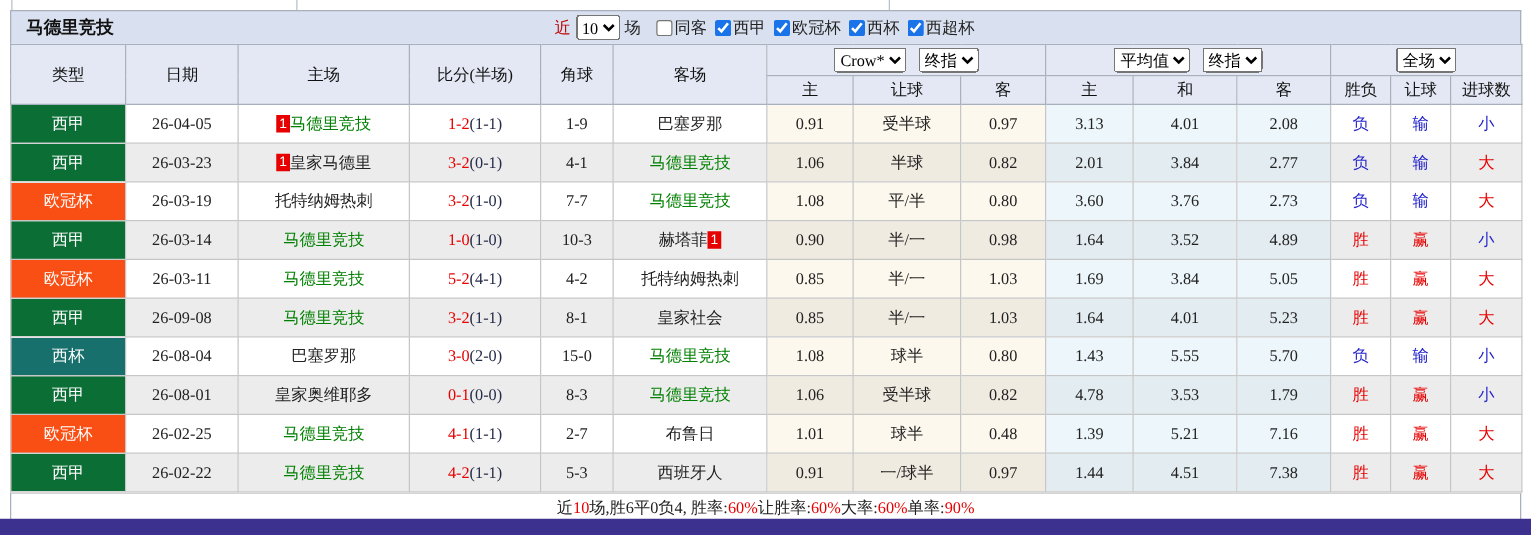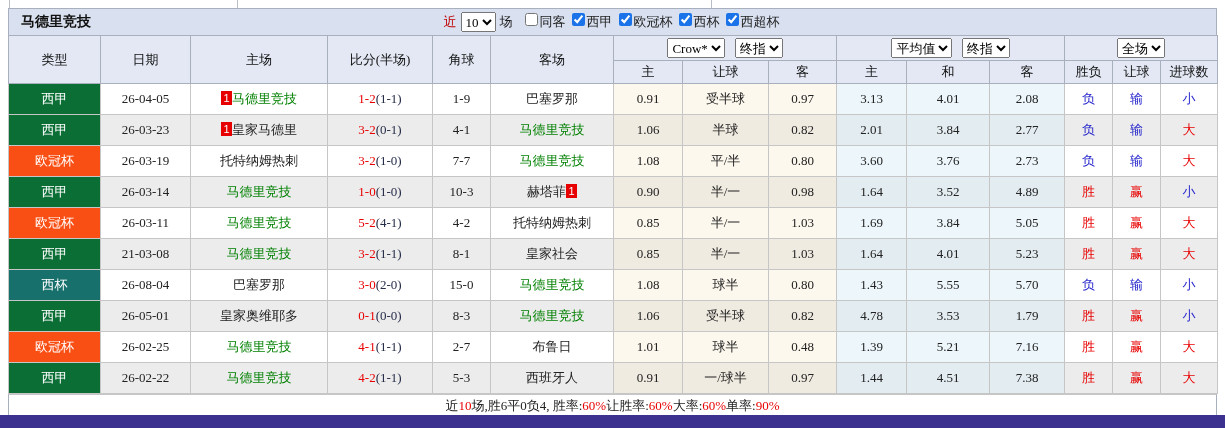--- a/index.html
+++ b/index.html
@@ -11,21 +11,21 @@
 
   
   .titlebar{position:relative;height:26px;background:#d9e1f0;border:1px solid #a9b0bd;border-bottom:none;
             display:flex;align-items:center;}
   .titlebar .ttl{font-weight:bold;font-size:14px;color:#111;padding-left:12px;}
   .controls{position:absolute;left:50%;top:0;height:100%;transform:translateX(-50%);
             display:flex;align-items:center;white-space:nowrap;font-size:13px;}
   .controls .near{color:#c00000;}
   .controls select{margin:0 4px;height:20px;font-size:13px;font-family:inherit;}
   .cbgroup{display:flex;align-items:center;margin-left:8px;}
-  .cb{display:flex;align-items:flex-start;margin-right:2px;cursor:pointer;}
+  .cb{display:flex;align-items:center;margin-right:2px;cursor:pointer;}
   .cb input{width:13px;height:13px;margin:0 2px 0 4px;accent-color:#1a73e8;}
 
   
   table{border-collapse:collapse;table-layout:fixed;width:1209px;}
   th,td{padding:0;text-align:center;overflow:hidden;white-space:nowrap;}
   thead th{background:#e3e8f4;border:1px solid #a9b0bd;font-weight:normal;font-size:13px;color:#111;}
   thead tr.selrow th{height:24px;}
   thead tr.lblrow th{height:22px;}
   thead select{height:20px;font-size:13px;font-family:inherit;margin:0 3px;}
   tbody td{border:1px solid #c6c6c6;height:30px;font-size:13px;}
@@ -236,21 +236,21 @@
     <td class="eu">1.69</td>
     <td class="eu">3.84</td>
     <td class="eu">5.05</td>
     <td data-color="red">胜</td>
     <td data-color="red">赢</td>
     <td data-color="red">大</td>
   </tr>
 
   <tr>
     <td class="lg" style="background: rgb(10, 110, 53);">西甲</td>
-    <td>21-03-08</td>
+    <td>26-09-08</td>
     <td><span class="tname" data-tone="self">马德里竞技</span></td>
     <td><span class="ft">3-2</span><span class="ht">(1-1)</span></td>
     <td>8-1</td>
     <td><span class="tname" data-tone="other">皇家社会</span></td>
     <td class="od">0.85</td>
     <td class="od">半/一</td>
     <td class="od">1.03</td>
     <td class="eu">1.64</td>
     <td class="eu">4.01</td>
     <td class="eu">5.23</td>
@@ -272,21 +272,21 @@
     <td class="eu">1.43</td>
     <td class="eu">5.55</td>
     <td class="eu">5.70</td>
     <td data-color="blue">负</td>
     <td data-color="blue">输</td>
     <td data-color="blue">小</td>
   </tr>
 
   <tr>
     <td class="lg" style="background: rgb(10, 110, 53);">西甲</td>
-    <td>26-05-01</td>
+    <td>26-08-01</td>
     <td><span class="tname" data-tone="other">皇家奥维耶多</span></td>
     <td><span class="ft">0-1</span><span class="ht">(0-0)</span></td>
     <td>8-3</td>
     <td><span class="tname" data-tone="self">马德里竞技</span></td>
     <td class="od">1.06</td>
     <td class="od">受半球</td>
     <td class="od">0.82</td>
     <td class="eu">4.78</td>
     <td class="eu">3.53</td>
     <td class="eu">1.79</td>

